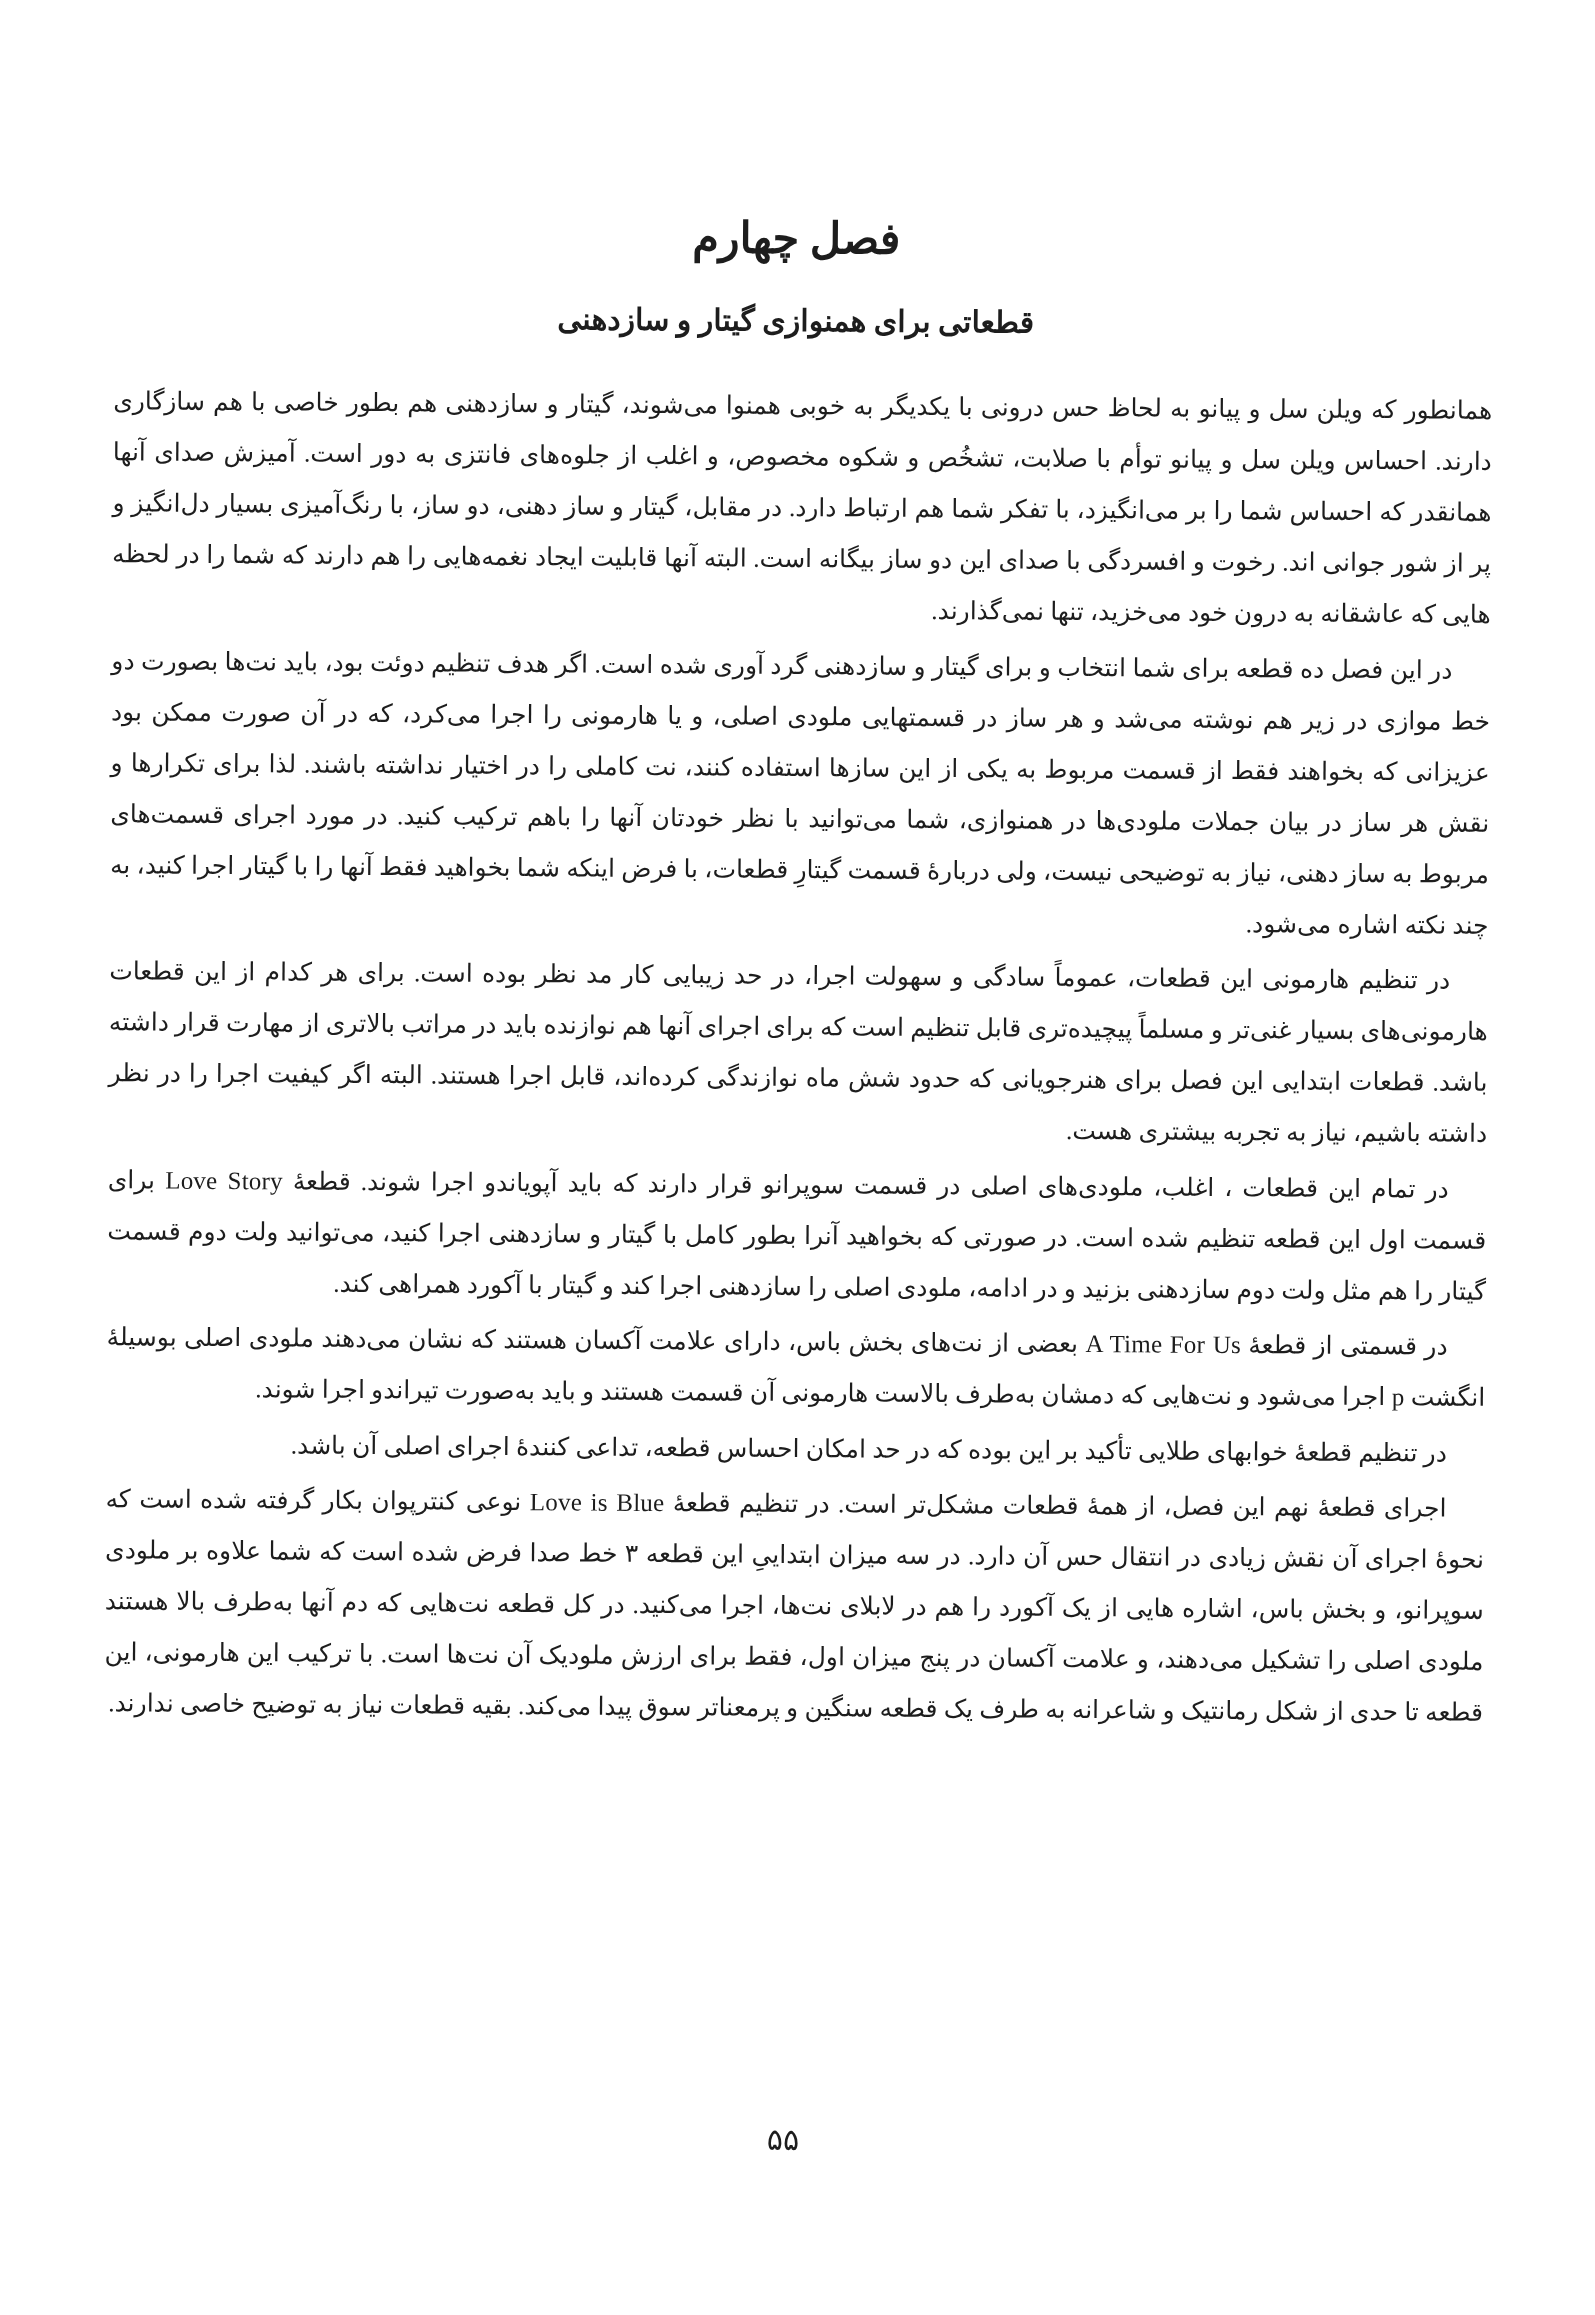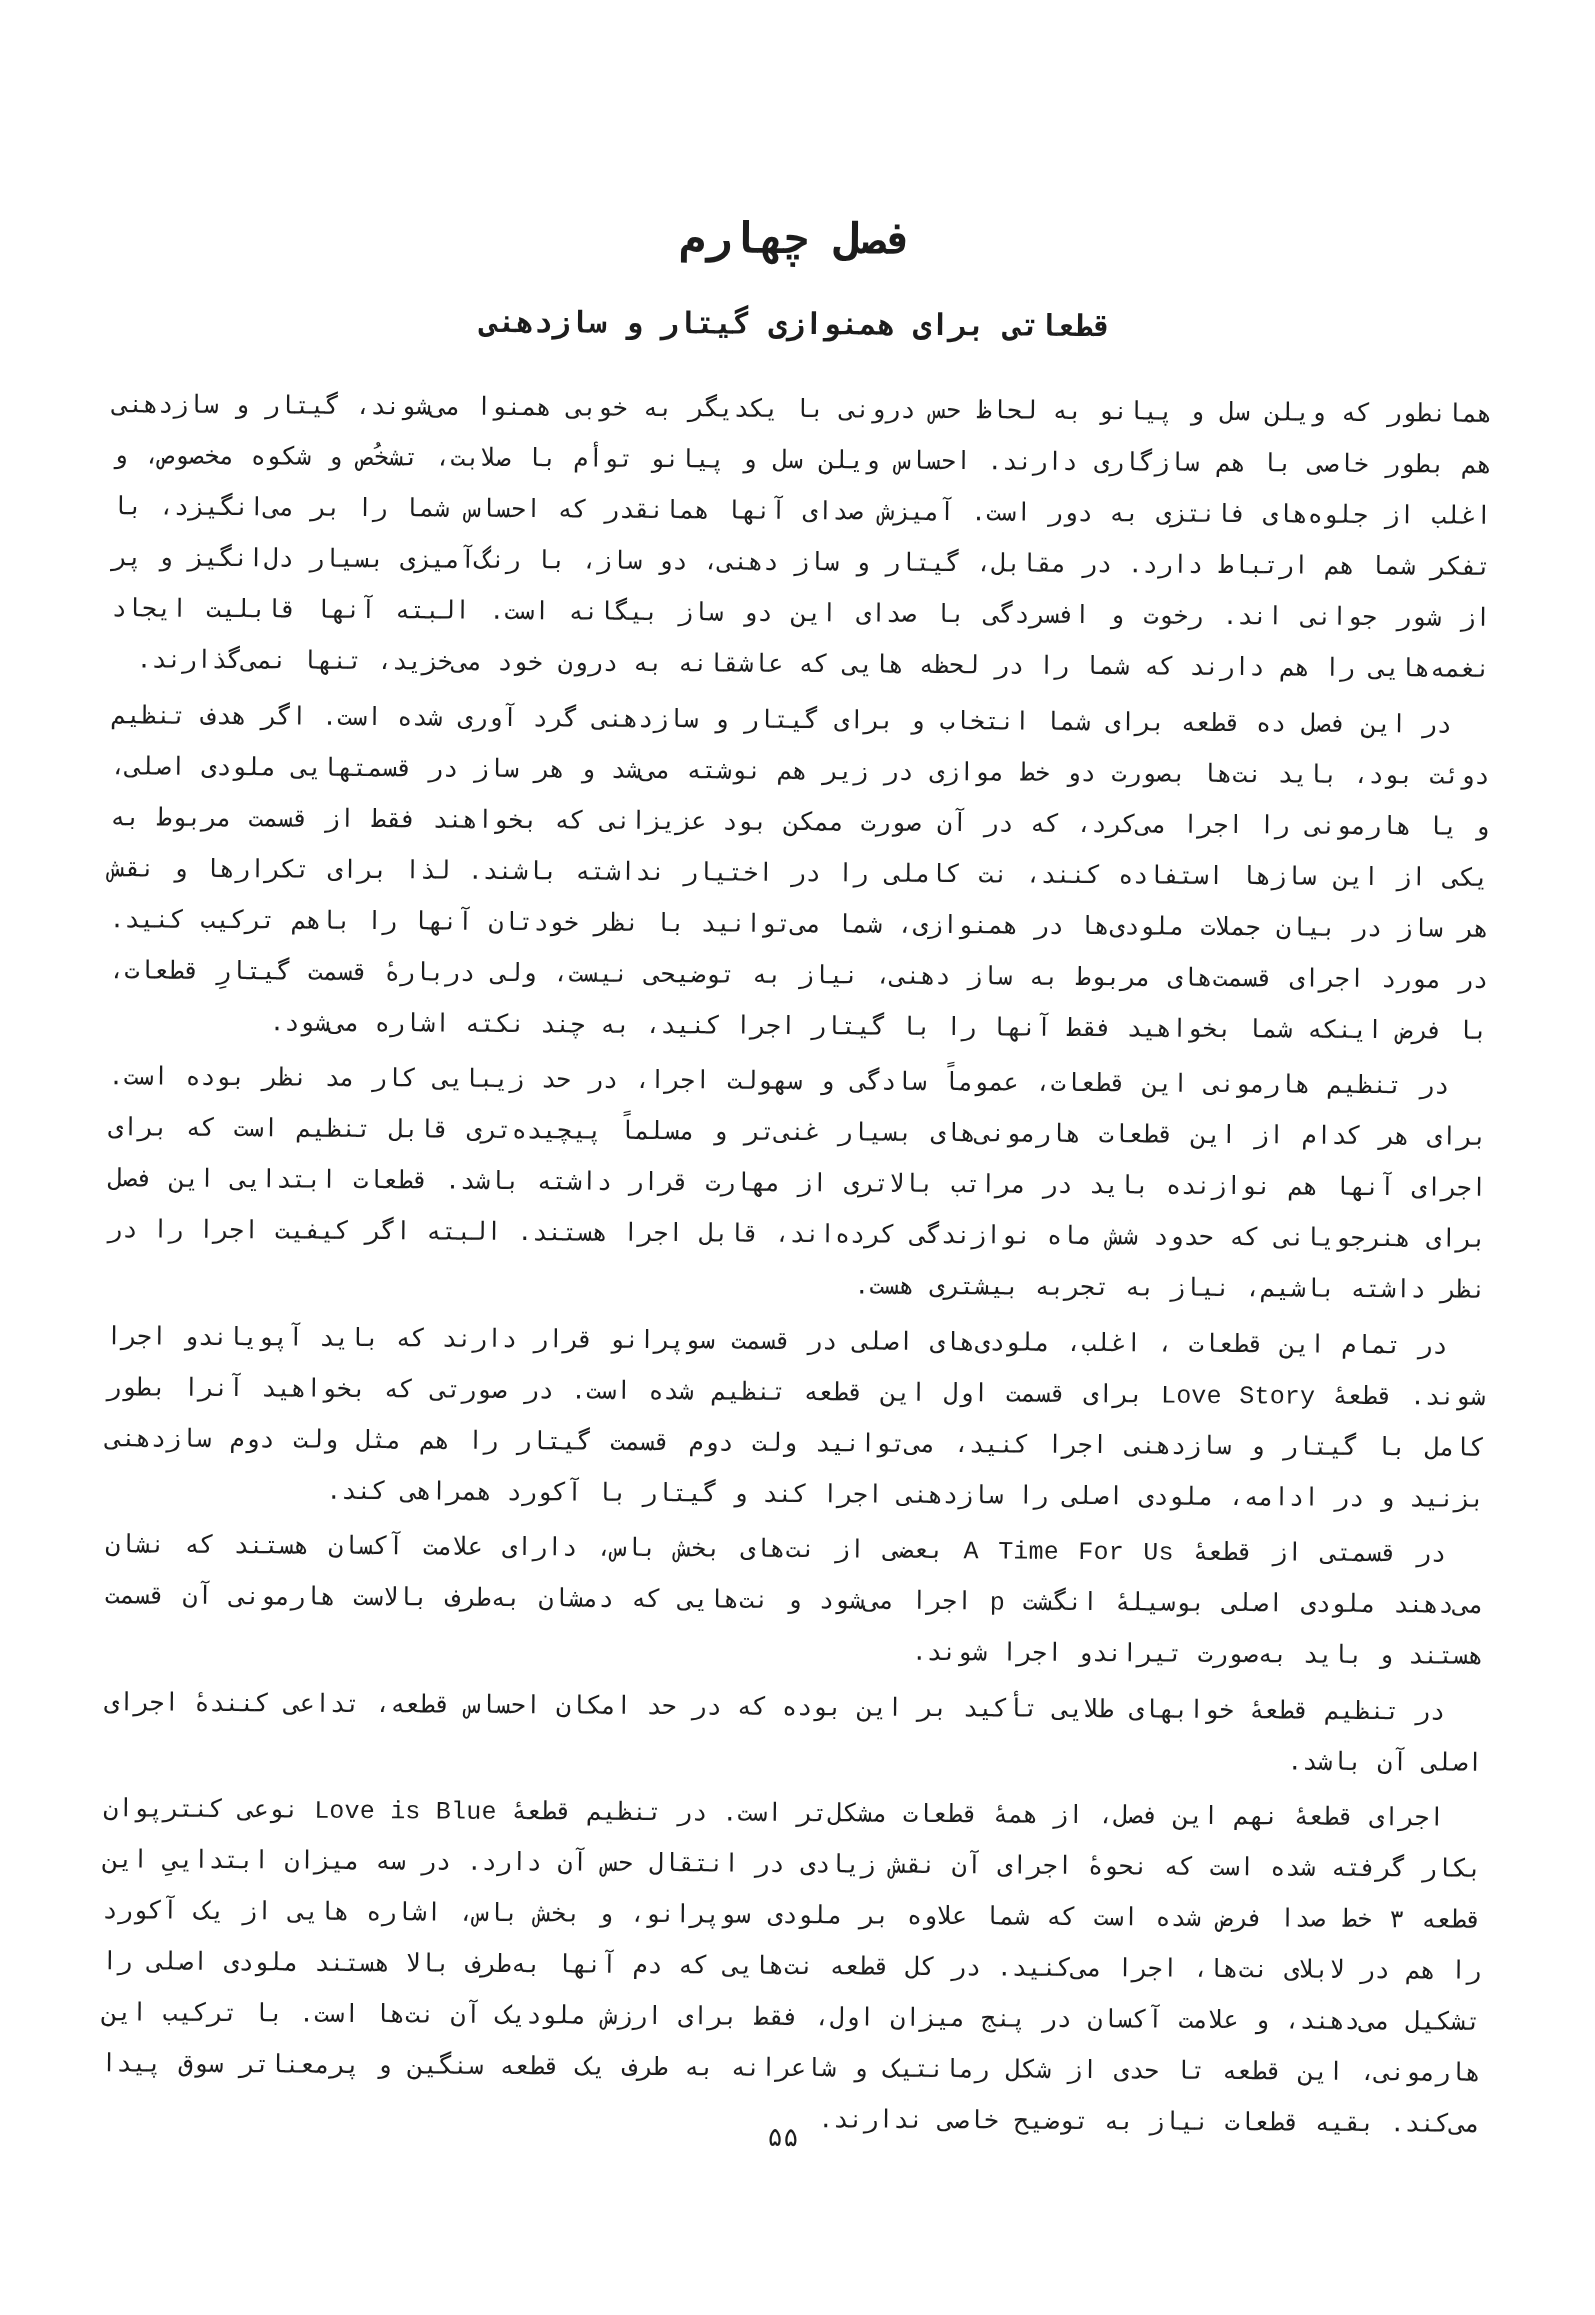--- a/index.html
+++ b/index.html
@@ -6,21 +6,21 @@
     margin: 0;
     padding: 0;
     background: #ffffff;
   }
   .page {
     position: relative;
     width: 1596px;
     height: 2316px;
     background: #ffffff;
     color: #1d1d1d;
-    font-family: Liberation Mono, monospace;
+    font-family: Liberation Serif, serif;
     overflow: hidden;
   }
   .tilt {
     position: relative;
     width: 100%;
     height: 100%;
     transform: rotate(0.4deg);
     transform-origin: 50% 0;
   }
   header {
@@ -57,21 +57,21 @@
   }
   footer {
     position: absolute;
     top: 2122px;
     left: 0;
     right: 0;
     text-align: center;
   }
   .page-number {
     display: inline-block;
-    font-size: 26px;
+    font-size: 30px;
     direction: rtl;
   }
 </style>
 </head>
 <body>
 
 <div class="page">
   <div class="tilt">
     <header>
       <h1 class="chapter-title">فصل چهارم</h1>

